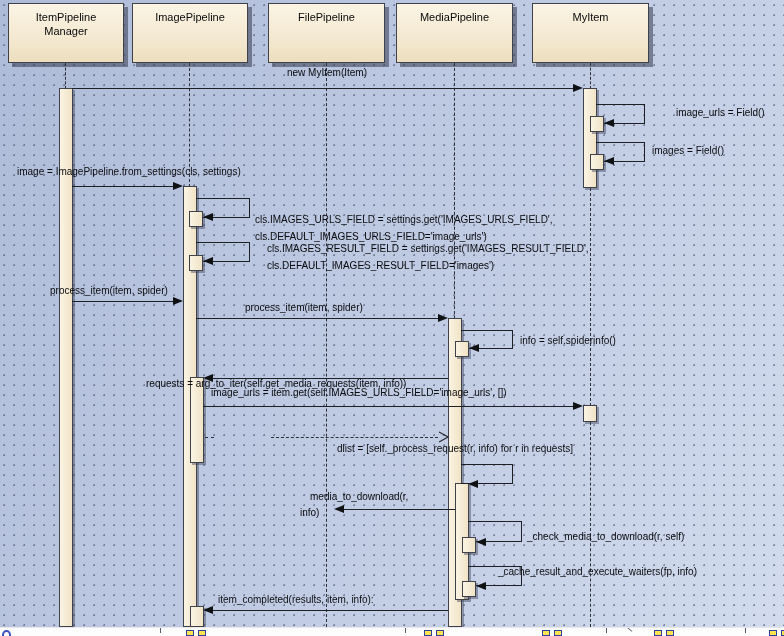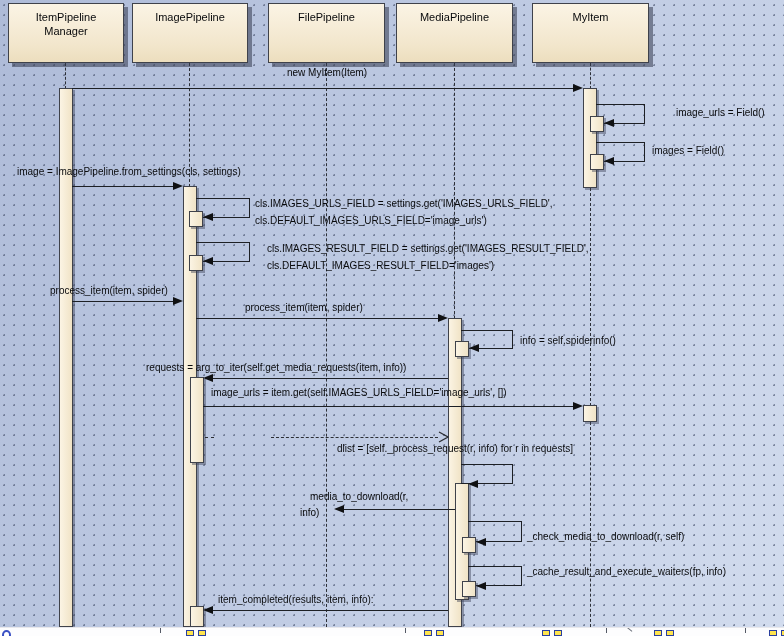--- a/index.html
+++ b/index.html
@@ -90,41 +90,41 @@
     <div class="ah l" style="left:604px;top:157px"></div>
     <div class="lbl" style="left:652px;top:144px">images = Field()</div>
 
     <div class="lbl" style="left:17px;top:165px">image = ImagePipeline.from_settings(cls, settings)</div>
     <div class="mline" style="left:72px;top:186px;width:102px"></div>
     <div class="ah r" style="left:173px;top:182px"></div>
 
     <div class="loop" style="left:196px;top:198px;width:54px;height:20px"></div>
     <div class="box" style="left:189px;top:211px"></div>
     <div class="ah l" style="left:203px;top:213px"></div>
-    <div class="lbl two" style="left:255px;top:195px"><span>cls.IMAGES_URLS_FIELD = settings.get('IMAGES_URLS_FIELD',</span><br><span>cls.DEFAULT_IMAGES_URLS_FIELD='image_urls')</span></div>
+    <div class="lbl two" style="left:255px;top:211px"><span>cls.IMAGES_URLS_FIELD = settings.get('IMAGES_URLS_FIELD',</span><br><span>cls.DEFAULT_IMAGES_URLS_FIELD='image_urls')</span></div>
 
     <div class="loop" style="left:196px;top:242px;width:54px;height:20px"></div>
     <div class="box" style="left:189px;top:255px"></div>
     <div class="ah l" style="left:203px;top:257px"></div>
     <div class="lbl two" style="left:267px;top:240px"><span>cls.IMAGES_RESULT_FIELD = settings.get('IMAGES_RESULT_FIELD',</span><br><span>cls.DEFAULT_IMAGES_RESULT_FIELD='images')</span></div>
 
     <div class="lbl" style="left:50px;top:284px">process_item(item, spider)</div>
     <div class="mline" style="left:72px;top:301px;width:102px"></div>
     <div class="ah r" style="left:173px;top:297px"></div>
 
     <div class="lbl" style="left:245px;top:301px">process_item(item, spider)</div>
     <div class="mline" style="left:196px;top:318px;width:243px"></div>
     <div class="ah r" style="left:438px;top:314px"></div>
 
     <div class="loop" style="left:461px;top:330px;width:52px;height:19px"></div>
     <div class="box" style="left:455px;top:341px"></div>
     <div class="ah l" style="left:469px;top:344px"></div>
     <div class="lbl" style="left:520px;top:334px">info = self.spiderinfo()</div>
 
-    <div class="lbl" style="left:146px;top:361px">requests = arg_to_iter(self.get_media_requests(item, info))</div>
+    <div class="lbl" style="left:146px;top:377px">requests = arg_to_iter(self.get_media_requests(item, info))</div>
     <div class="mline" style="left:213px;top:378px;width:235px"></div>
     <div class="ah l" style="left:203px;top:374px"></div>
 
     <div class="lbl" style="left:211px;top:386px">image_urls = item.get(self.IMAGES_URLS_FIELD='image_urls', [])</div>
     <div class="mline" style="left:203px;top:406px;width:371px"></div>
     <div class="ah r" style="left:573px;top:402px"></div>
     <div class="box" style="left:583px;top:405px;height:17px"></div>
 
     <div class="mline dash" style="left:205px;top:437px;width:9px"></div>
     <div class="mline dash" style="left:271px;top:437px;width:167px"></div>
@@ -142,21 +142,21 @@
     <div class="ah l" style="left:334px;top:505px"></div>
 
     <div class="loop" style="left:468px;top:521px;width:54px;height:21px"></div>
     <div class="box" style="left:462px;top:537px"></div>
     <div class="ah l" style="left:476px;top:538px"></div>
     <div class="lbl" style="left:527px;top:530px">_check_media_to_download(r, self)</div>
 
     <div class="loop" style="left:468px;top:566px;width:54px;height:20px"></div>
     <div class="box" style="left:462px;top:581px"></div>
     <div class="ah l" style="left:476px;top:582px"></div>
-    <div class="lbl" style="left:527px;top:565px">_cache_result_and_execute_waiters(fp, info)</div>
+    <div class="lbl" style="left:498px;top:565px">_cache_result_and_execute_waiters(fp, info)</div>
 
     <div class="lbl" style="left:218px;top:593px">item_completed(results, item, info):</div>
     <div class="mline" style="left:213px;top:610px;width:235px"></div>
     <div class="ah l" style="left:203px;top:606px"></div>
 
   </div>
 
   <div id="strip">
     <div class="garc"></div>
     <div class="mini" style="left:186px"></div>

